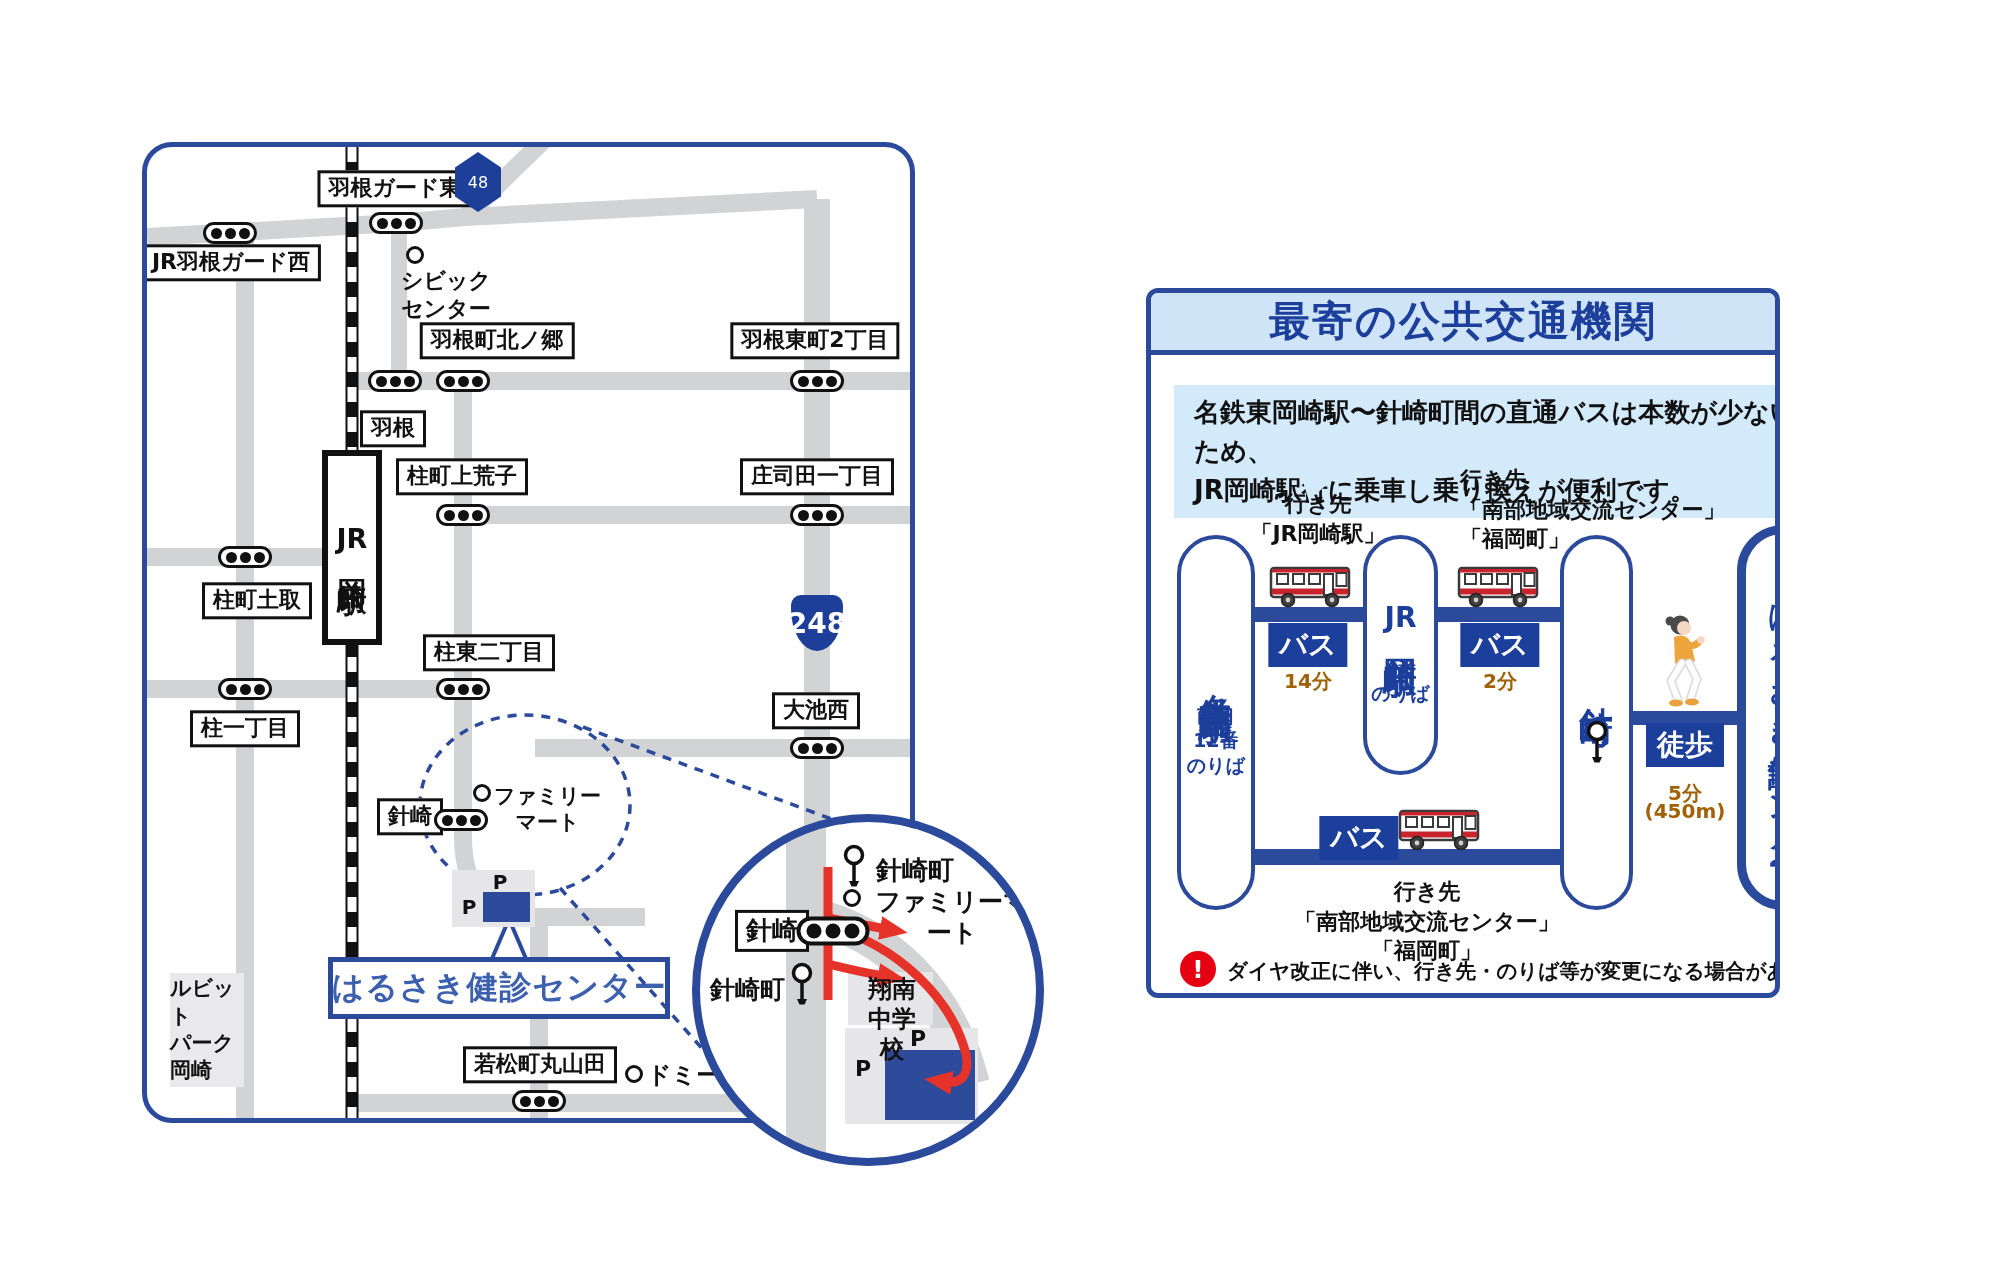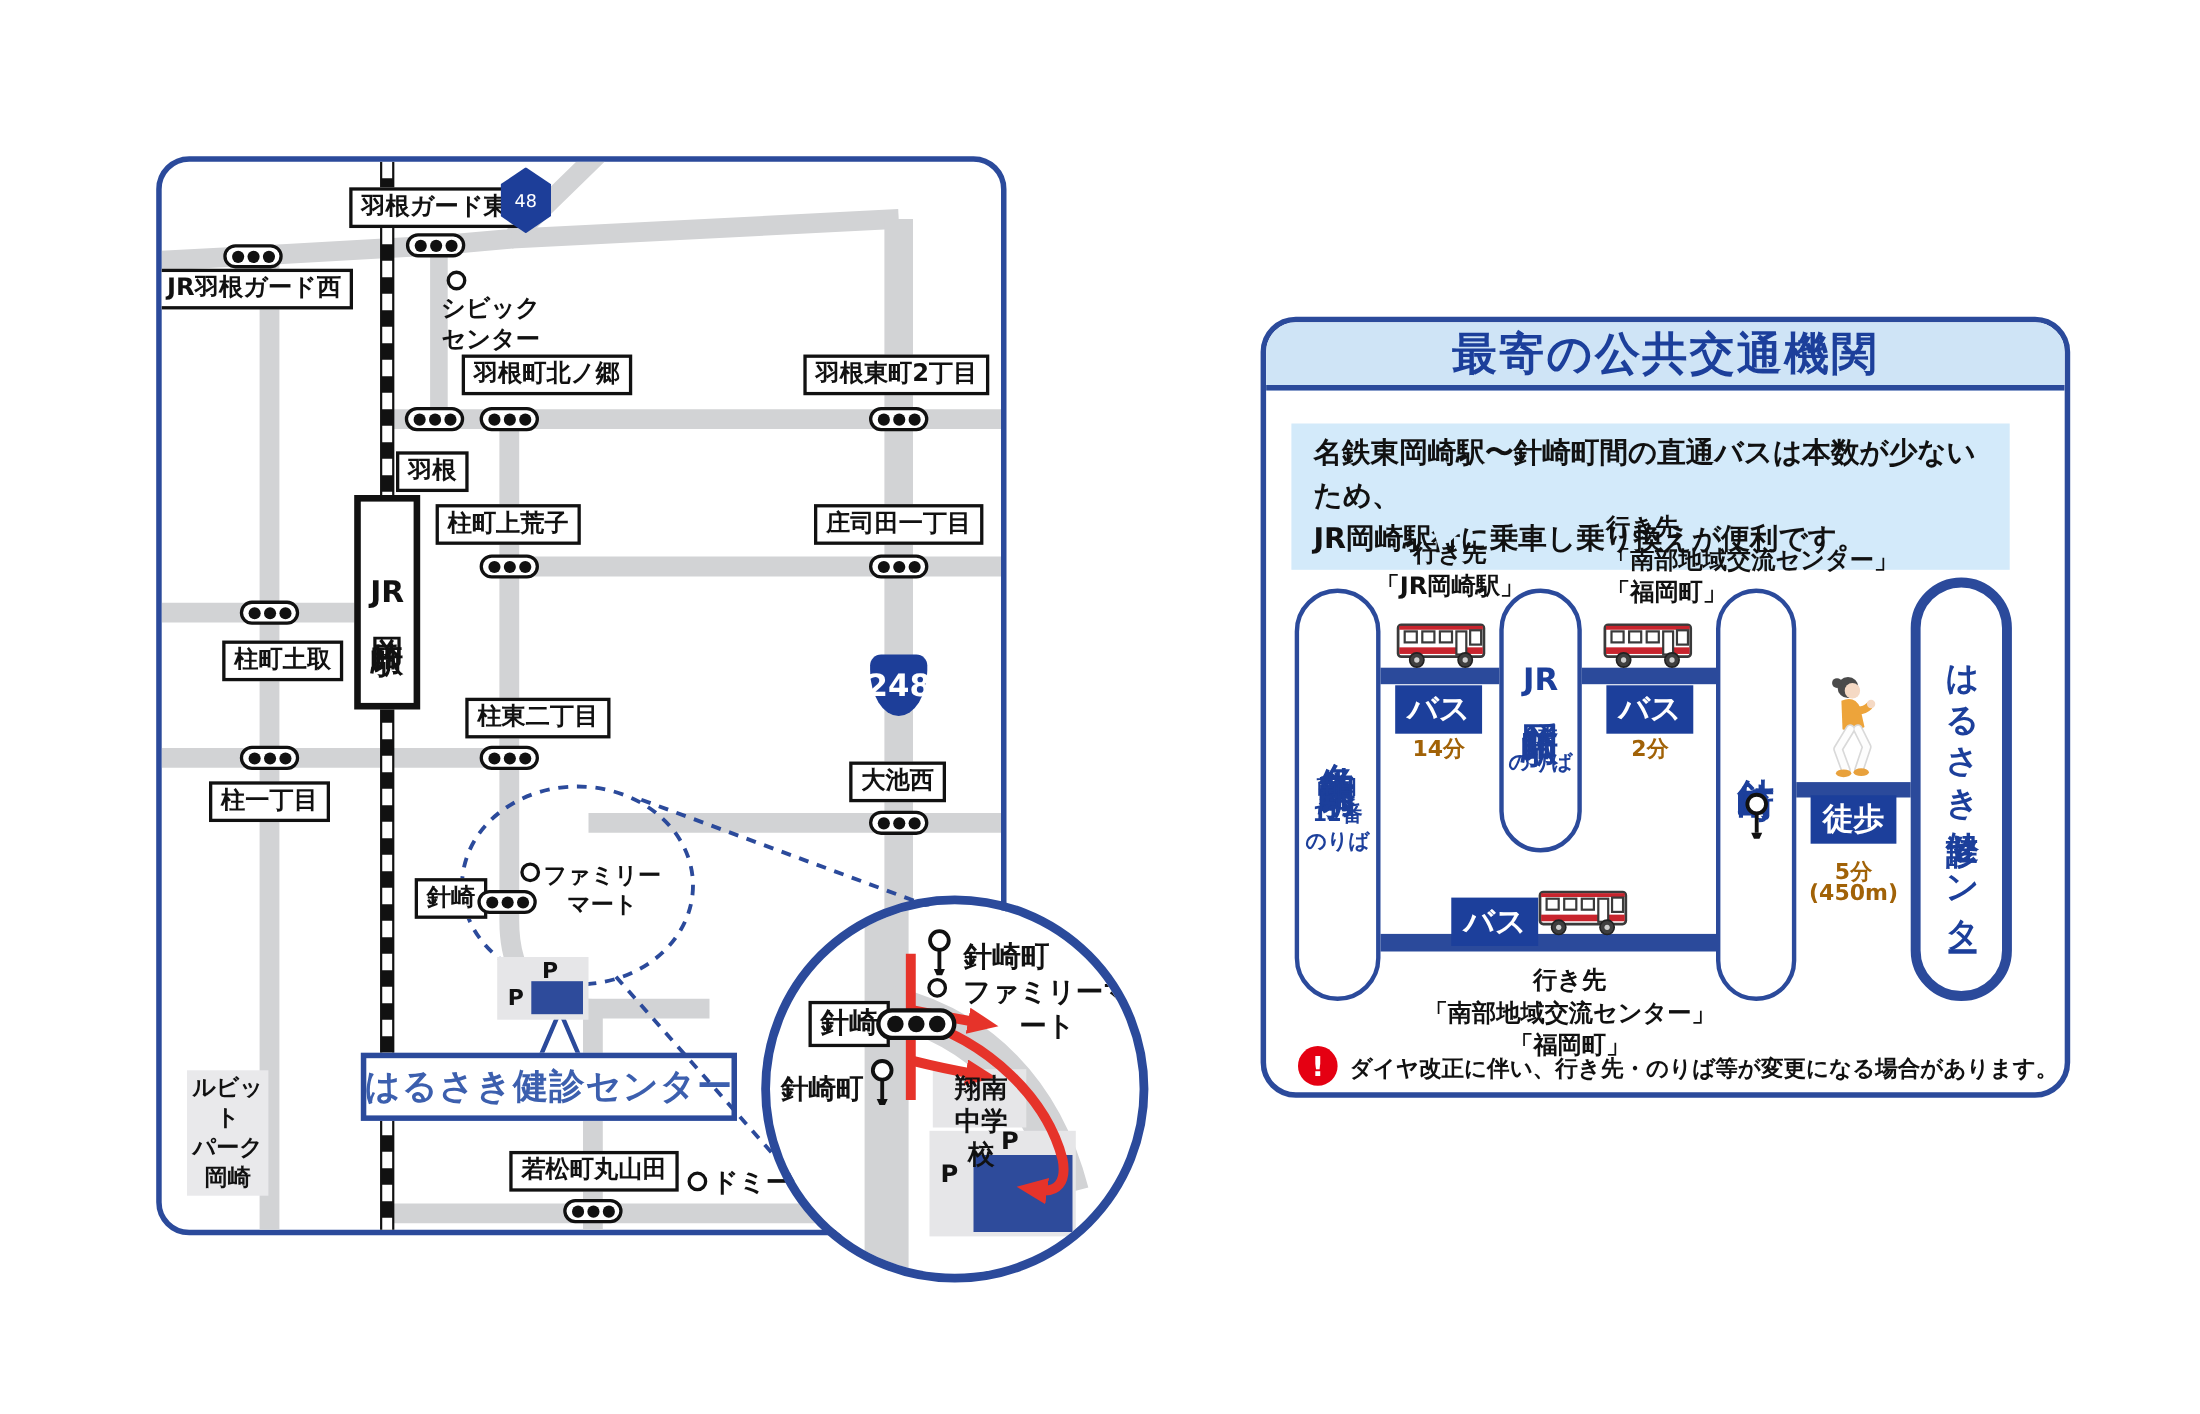--- a/index.html
+++ b/index.html
@@ -32,31 +32,31 @@
     box-sizing:border-box;z-index:6;}
   .station .prefix{font-size:27px;line-height:1;}
   .station .vname{writing-mode:vertical-rl;text-orientation:upright;font-size:29px;letter-spacing:5px;line-height:1;margin-top:3px;}
   .graypad{position:absolute;background:#e6e6e8;z-index:2;}
   .bluebldg{position:absolute;background:#2e4b9b;z-index:3;}
   .plabel{position:absolute;font-size:20px;font-weight:bold;color:#111;z-index:4;transform:translate(-50%,-50%);}
   .callout{position:absolute;left:181px;top:810px;width:342px;height:62px;background:#fff;border:5px solid #2b4a9b;
     color:#3c5fae;font-size:32px;font-weight:bold;display:flex;align-items:center;justify-content:center;
     letter-spacing:1px;box-sizing:border-box;z-index:7;white-space:nowrap;}
   .rubit{position:absolute;left:23px;top:826px;width:74px;height:114px;background:#e9e9eb;z-index:2;
-    display:flex;align-items:center;justify-content:center;text-align:center;font-size:21px;font-weight:bold;color:#111;line-height:1.3;}
+    display:flex;align-items:center;justify-content:center;text-align:left;font-size:21px;font-weight:bold;color:#111;line-height:1.3;}
   
   .mag-clip{position:absolute;left:700px;top:822px;width:336px;height:336px;background:#fff;
     clip-path:circle(168px at 168px 168px);z-index:20;}
   .mag-clip > svg{position:absolute;left:0;top:0;}
   .mag-ring{position:absolute;left:692px;top:814px;width:352px;height:352px;border:8px solid #2b4a9b;
     border-radius:50%;box-sizing:border-box;z-index:21;pointer-events:none;}
   .overlay-svg{position:absolute;left:0;top:0;z-index:15;pointer-events:none;}
   
-  .transit-panel{position:absolute;left:1146px;top:288px;width:736px;height:710px;background:#fff;
-    border:5px solid #2b4a9b;border-radius:32px;box-sizing:border-box;overflow:hidden;z-index:30;}
+  .transit-panel{position:absolute;left:1146px;top:288px;width:634px;height:710px;background:#fff;
+    border:5px solid #2b4a9b;border-radius:12px;box-sizing:border-box;overflow:hidden;z-index:30;}
   .panel-header{position:absolute;left:0;top:0;width:100%;height:62px;background:#cfe4f6;
     border-bottom:5px solid #2b4a9b;display:flex;align-items:center;justify-content:center;
     font-size:41px;font-weight:bold;color:#1c3f9b;letter-spacing:2px;box-sizing:border-box;}
   .notice{position:absolute;left:23px;top:92px;width:613px;background:#d3eafa;font-size:26px;font-weight:bold;
     color:#111;line-height:1.5;padding:8px 20px;white-space:pre-line;}
   .pill{position:absolute;border:4px solid #2b4a9b;border-radius:46px;background:#fff;box-sizing:border-box;
     display:flex;flex-direction:column;align-items:center;justify-content:center;color:#1c3f9b;font-weight:bold;z-index:3;}
   .pill .vmain{writing-mode:vertical-rl;text-orientation:upright;font-size:33px;letter-spacing:4px;line-height:1;}
   .pill .hprefix{font-size:28px;line-height:1;}
   .pill .sub{font-size:19px;text-align:center;white-space:pre-line;line-height:1.3;margin-top:12px;}

